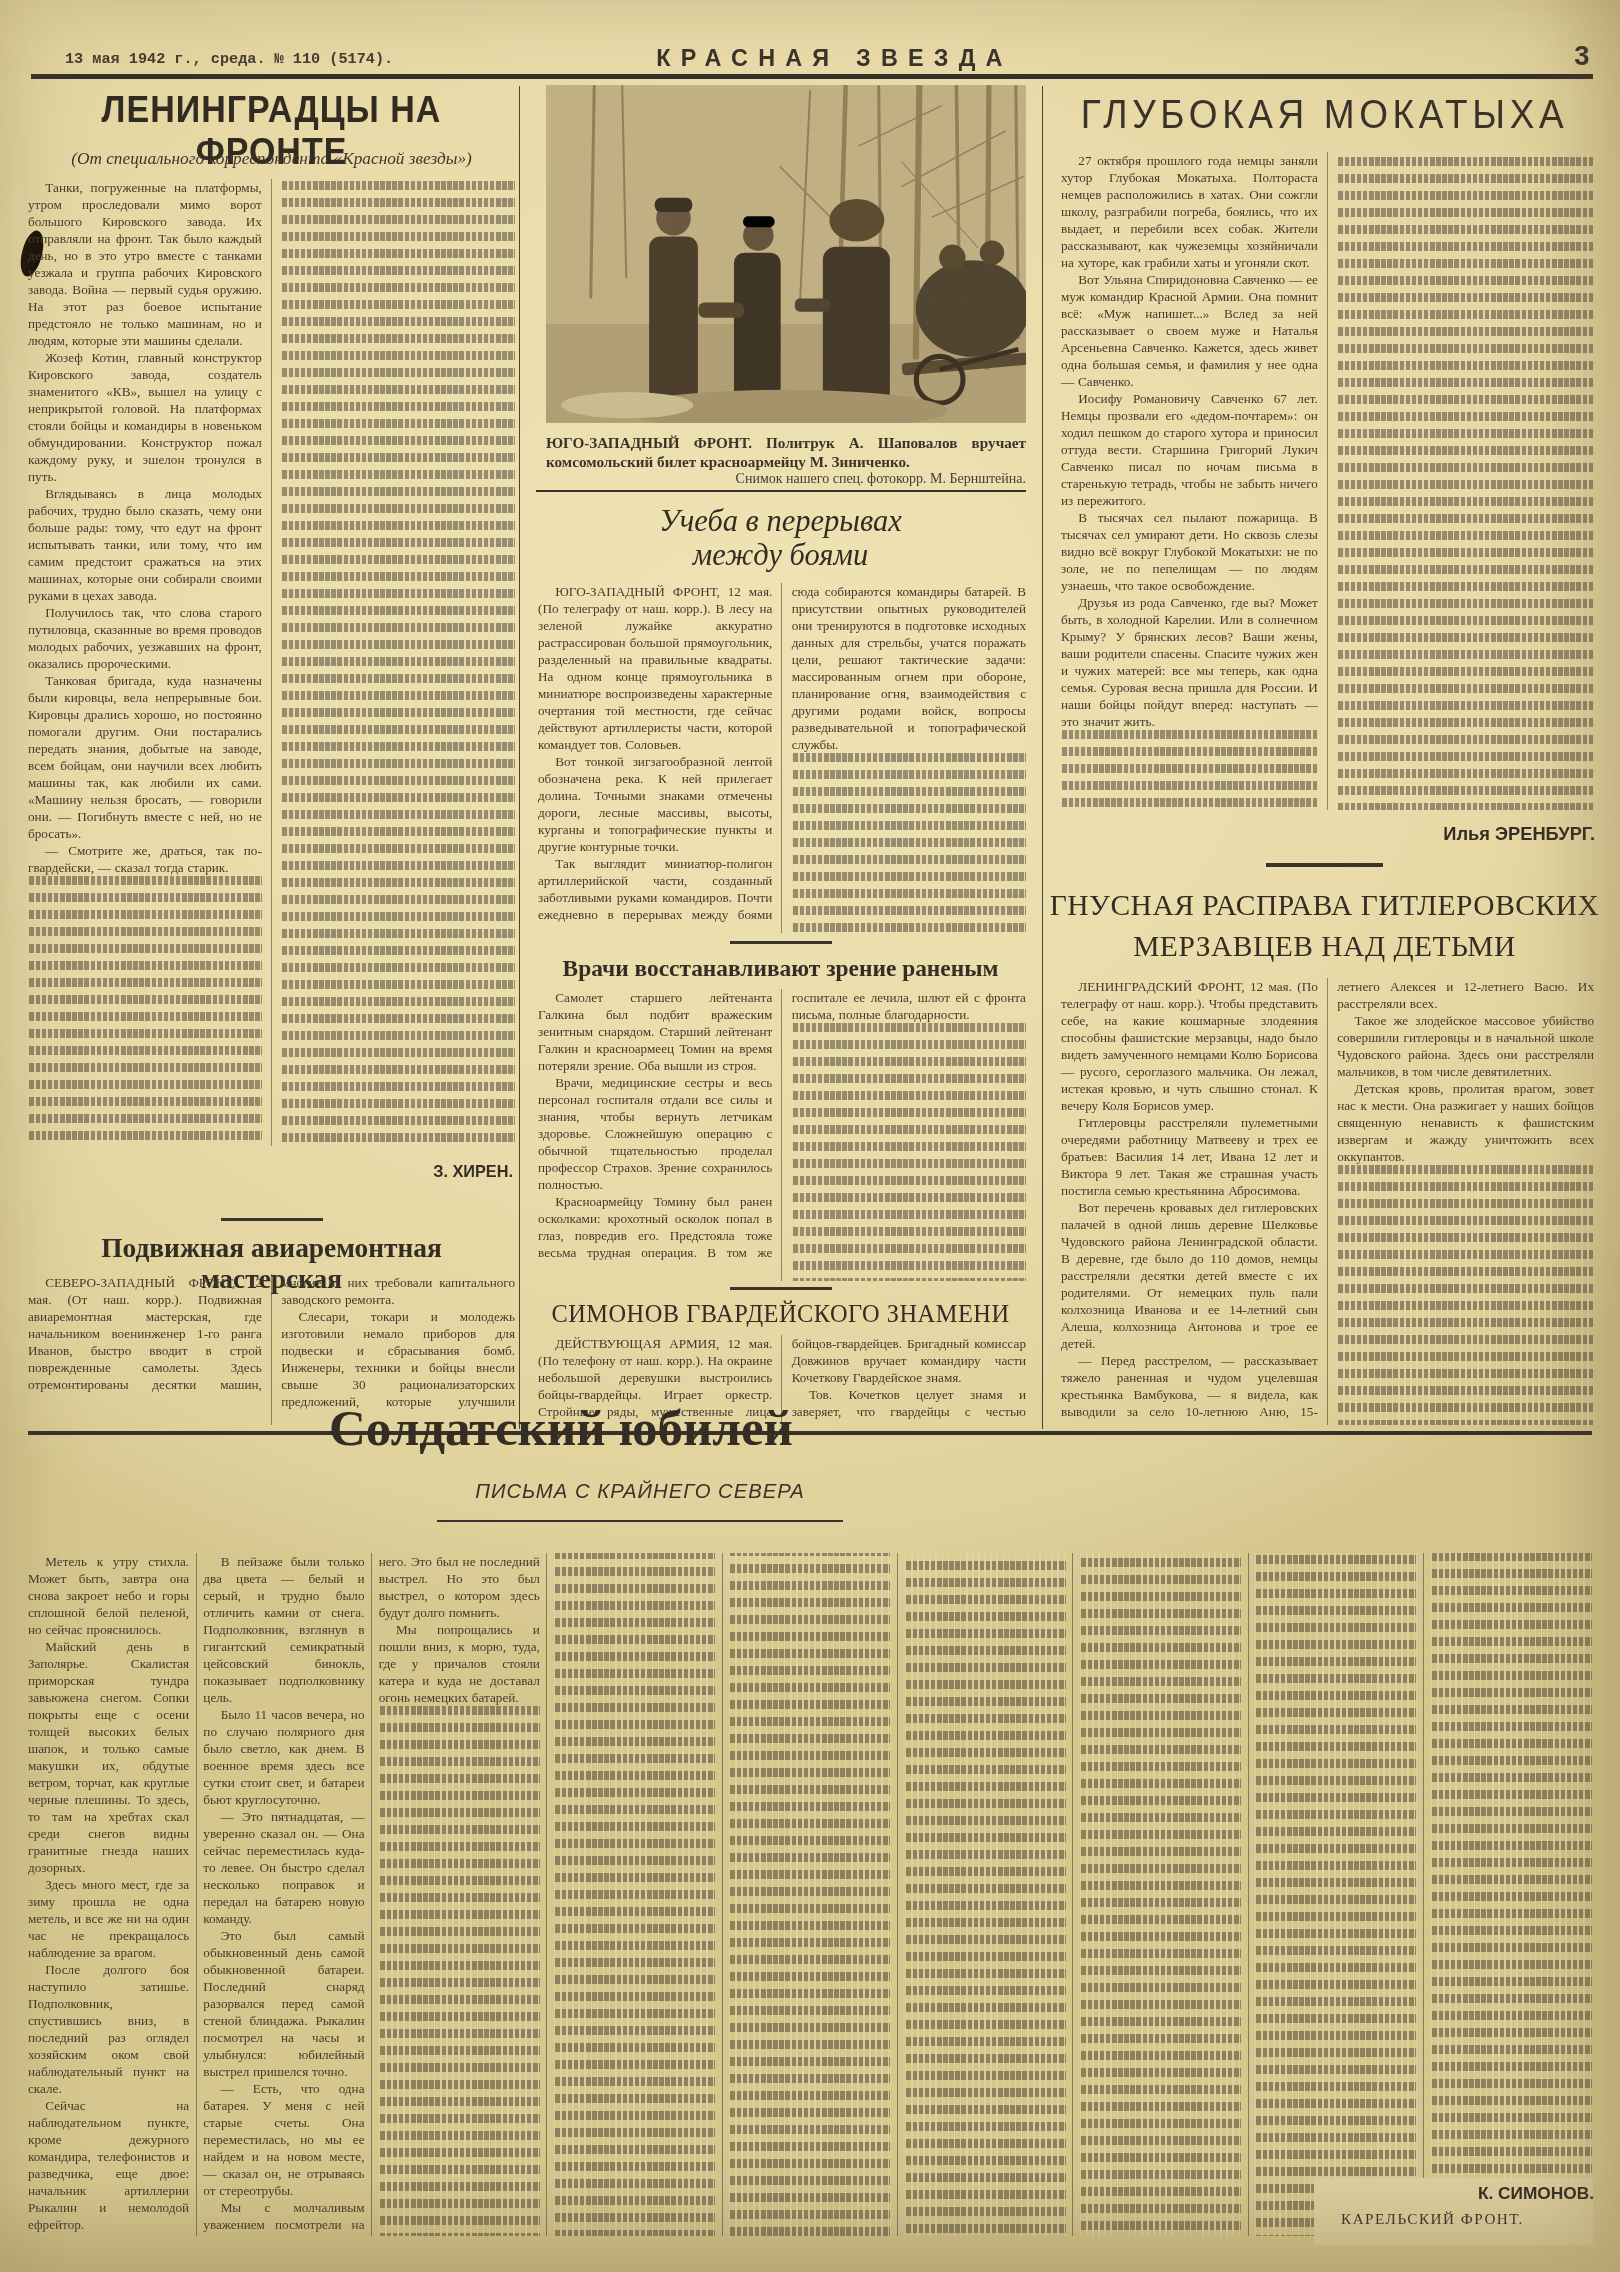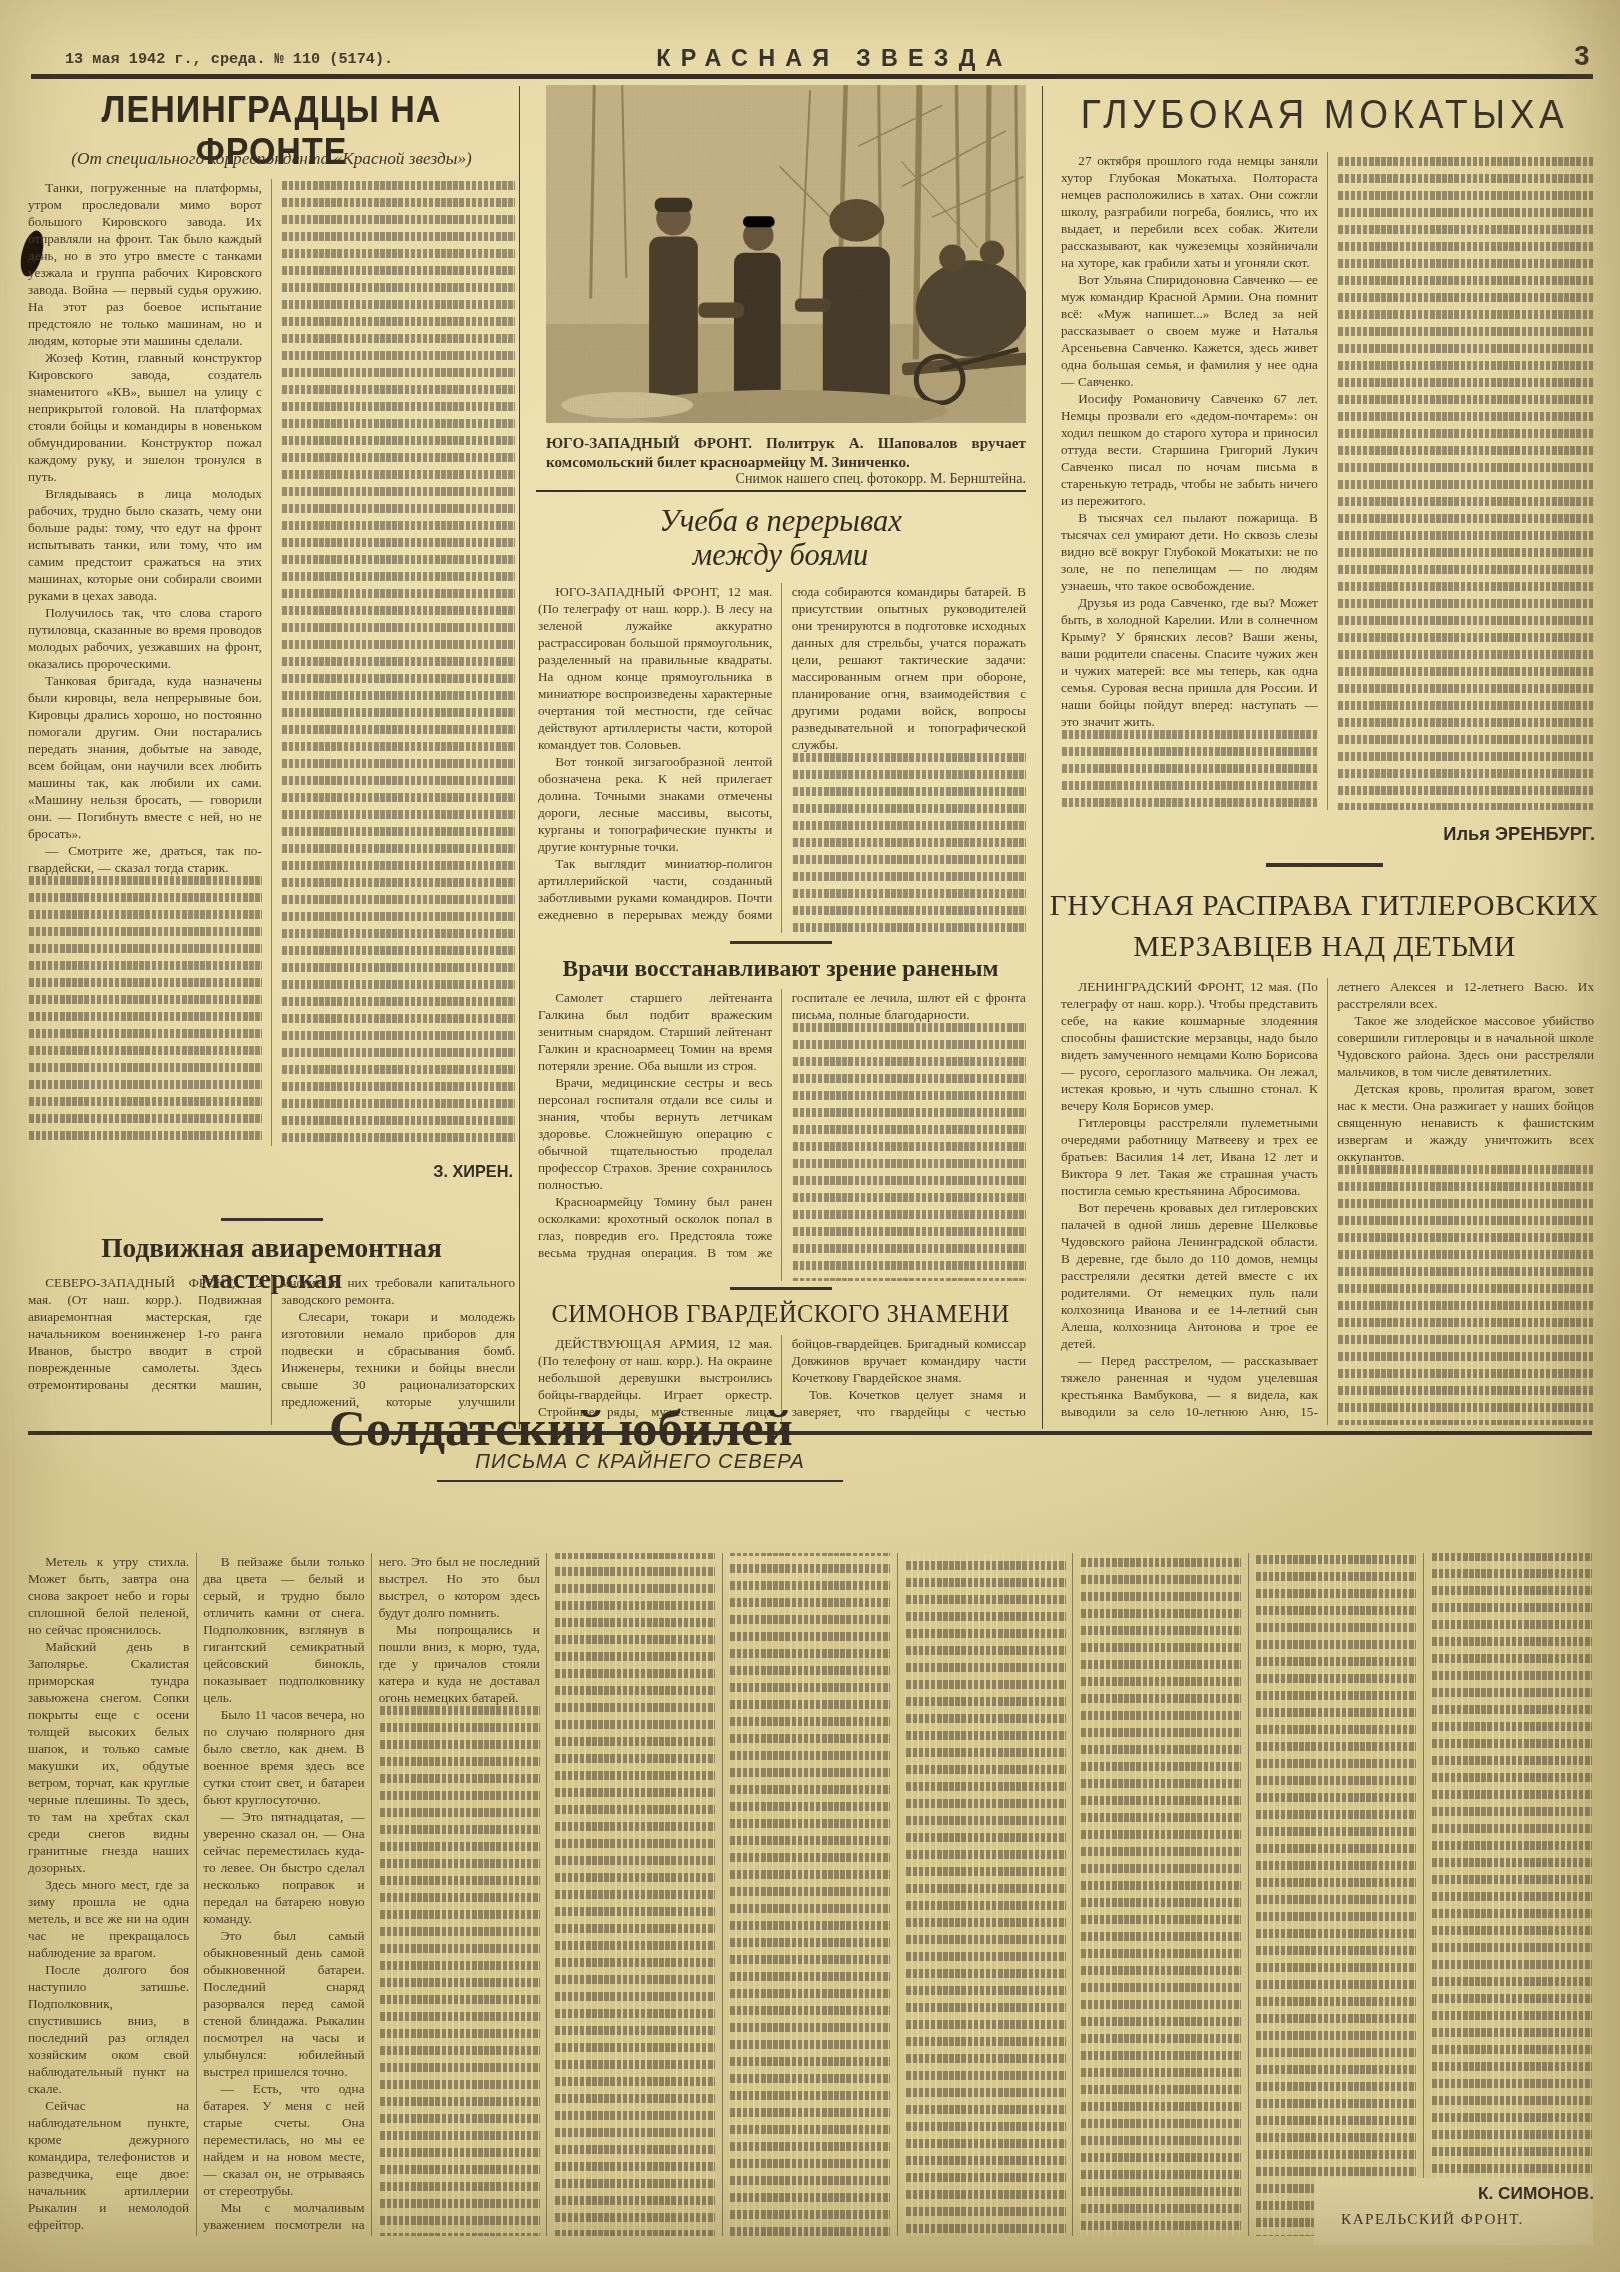--- a/index.html
+++ b/index.html
@@ -19,21 +19,21 @@
   .mast-title{font-family:"Liberation Sans",sans-serif;font-weight:700;font-size:23.4px;letter-spacing:10.2px;color:#3a332a;text-align:center;padding-left:48px;}
   .pagenum{font-family:"Liberation Sans",sans-serif;font-weight:700;font-size:27.4px;color:#3a332a;}
   
   .h-big-sans{font-family:"Liberation Sans",sans-serif;font-weight:700;font-size:34px;letter-spacing:1px;color:#322b21;text-align:center;transform:scaleY(1.08);}
   .h-mok{font-family:"Liberation Sans",sans-serif;font-weight:400;font-size:37px;letter-spacing:4.6px;color:#3a332a;text-align:center;transform:scaleY(1.12);}
   .h-serif-b{font-family:"Liberation Serif",serif;font-weight:700;color:#342d23;text-align:center;}
   .h-serif{font-family:"Liberation Serif",serif;font-weight:400;color:#342d23;text-align:center;}
   .h-ital{font-family:"Liberation Serif",serif;font-style:italic;font-weight:400;font-size:30.5px;line-height:1.12;color:#332c23;text-align:center;white-space:pre-line;}
   .prewrap{white-space:pre-line;}
   .subt{font-style:italic;font-size:17.3px;text-align:center;color:#3d352a;}
-  .kicker{font-family:"Liberation Sans",sans-serif;font-style:italic;font-size:20.3px;letter-spacing:1px;color:#39322a;text-align:center;border-bottom:2.5px double #39322a;padding-bottom:7px;}
+  .kicker{font-family:"Liberation Sans",sans-serif;font-style:italic;font-size:20.3px;letter-spacing:1px;color:#39322a;text-align:center;border-bottom:2.5px double #39322a;padding-bottom:17px;margin-top:30px;}
   
   .cols{column-gap:19.3px;column-rule:1px solid rgba(66,57,44,.55);column-fill:auto;overflow:hidden;
     font-size:13.2px;line-height:17px;text-align:justify;color:#443b2c;word-spacing:0.5px;}
   .cols2{column-count:2;}
   .cols9{column-count:9;column-gap:14.2px;}
   .cols p{margin:0;text-indent:17.3px;}
   .fill{width:100%;opacity:.52;
     background:
       repeating-linear-gradient(90deg, rgba(233,220,170,.95) 0 1.5px, rgba(233,220,170,0) 1.5px 6.1px),
       repeating-linear-gradient(180deg, #4b4232 0 8.6px, rgba(0,0,0,0) 8.6px 17px);}

